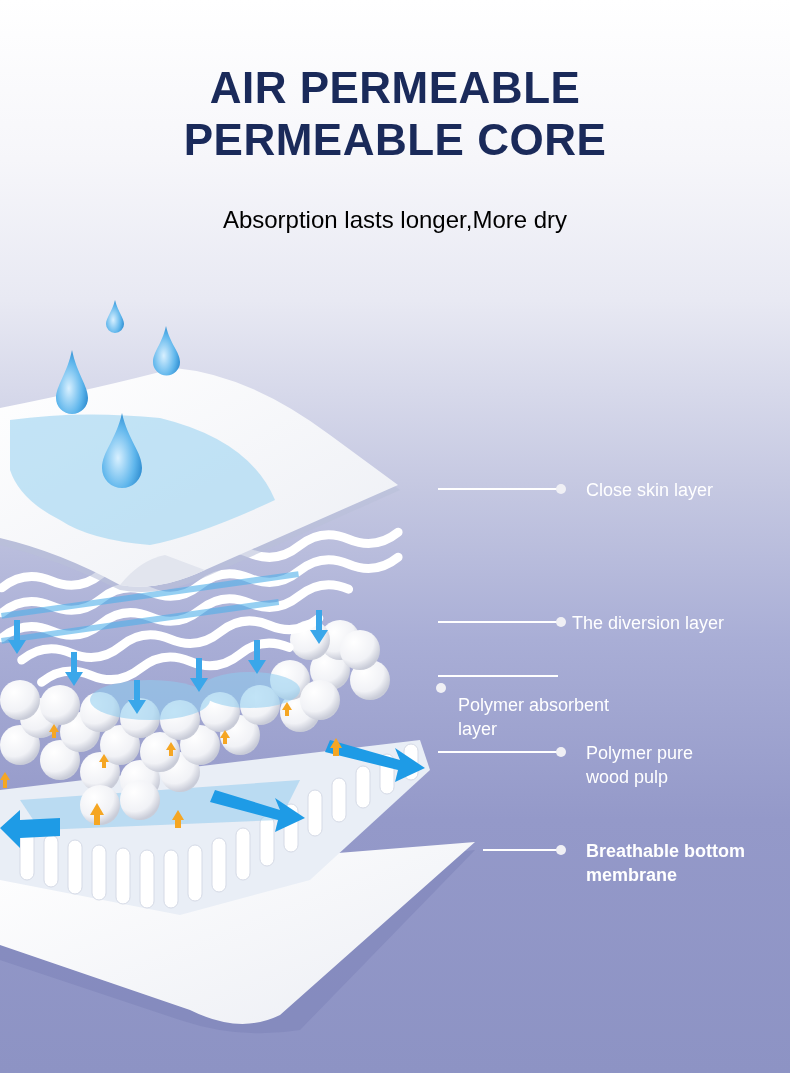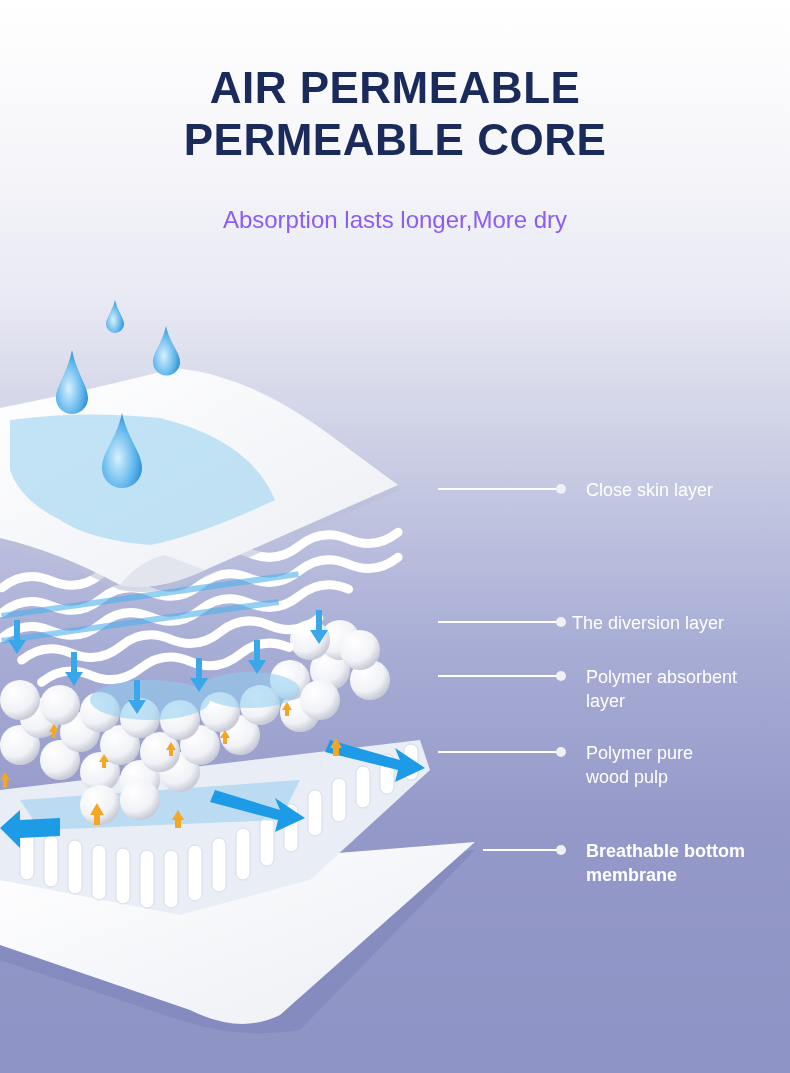--- a/index.html
+++ b/index.html
@@ -8,21 +8,21 @@
     background: linear-gradient(180deg, #ffffff 0px, #f6f6fa 160px, #e8e9f3 300px, #c6c9e2 480px, #a9aed6 640px, #9499c9 820px, #8d93c4 1073px);
     font-family: "Liberation Sans", sans-serif;
   }
   .title {
     position: absolute; left: 0; width: 790px; top: 62px;
     text-align: center; color: #1a2a5a; font-weight: bold;
     font-size: 44px; line-height: 52px; letter-spacing: 0.5px;
   }
   .subtitle {
     position: absolute; left: 0; width: 790px; top: 206px;
-    text-align: center; color: #8b5cf6; font-size: 24px;
+    text-align: center; color: #000000; font-size: 24px;
   }
   .illus { position: absolute; left: 0; top: 290px; }
   .label {
     position: absolute; display: flex; align-items: flex-start;
   }
   .leader { height: 2px; background: #ffffff; margin-top: 10px; }
   .dot { width: 10px; height: 10px; border-radius: 50%; background: #f0f0f5; margin-top: 6px; margin-left: -2px; }
   .label-text { color: #ffffff; font-size: 18px; line-height: 24px; margin-left: 20px; width: 180px; }
 </style>
 </head>
@@ -173,21 +173,21 @@
 <div class="label" style="left:438px; top:478px;">
   <div class="leader" style="width:120px;"></div>
   <div class="dot"></div>
   <div class="label-text">Close skin layer</div>
 </div>
 <div class="label" style="left:438px; top:572px;margin-top:39px;">
   <div class="leader" style="width:120px;"></div>
   <div class="dot"></div>
   <div class="label-text" style="margin-left:6px;">The diversion layer</div>
 </div>
-<div class="label" style="left:438px; top:665px;">
+<div class="label" style="left:438px; top:665px;flex-direction:column;">
   <div class="leader" style="width:120px;"></div>
   <div class="dot"></div>
   <div class="label-text">Polymer absorbent layer</div>
 </div>
 <div class="label" style="left:438px; top:741px;">
   <div class="leader" style="width:120px;"></div>
   <div class="dot"></div>
   <div class="label-text" style="width:140px;">Polymer pure wood pulp</div>
 </div>
 <div class="label" style="left:483px; top:839px;">

